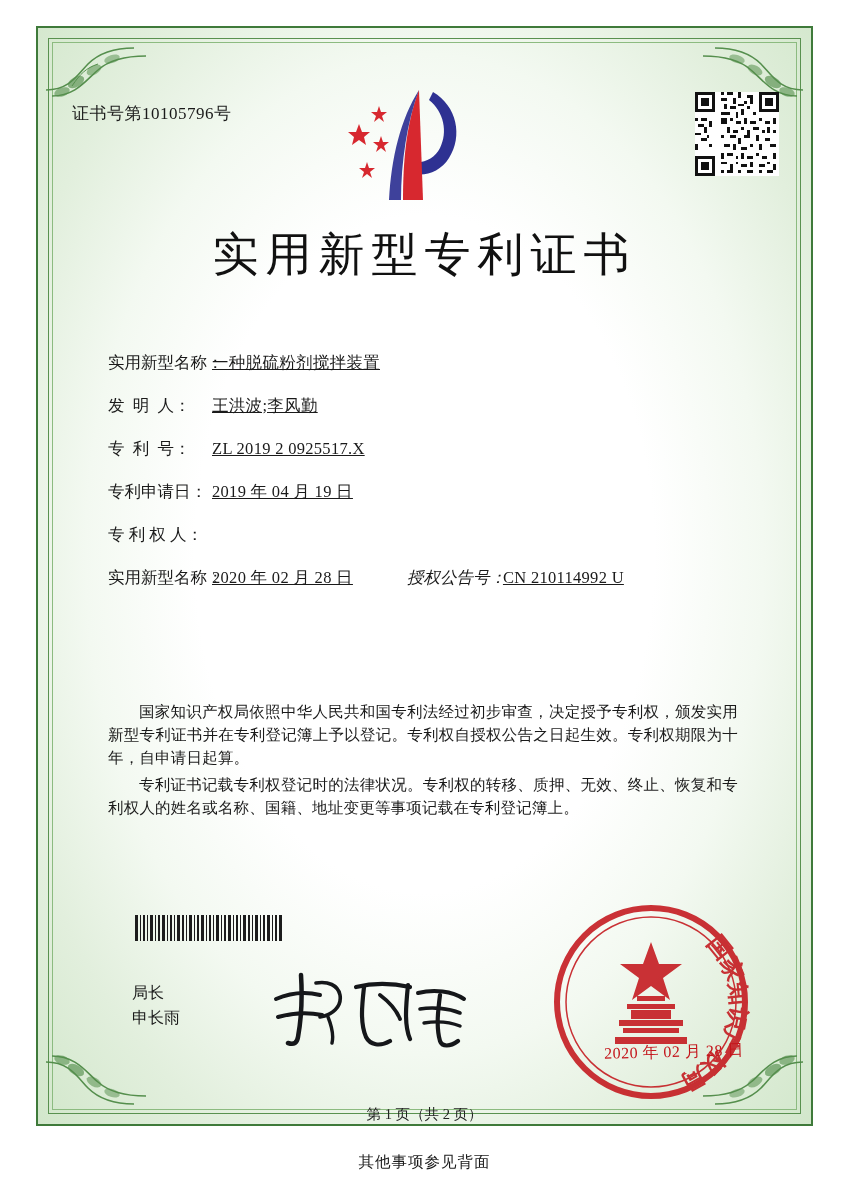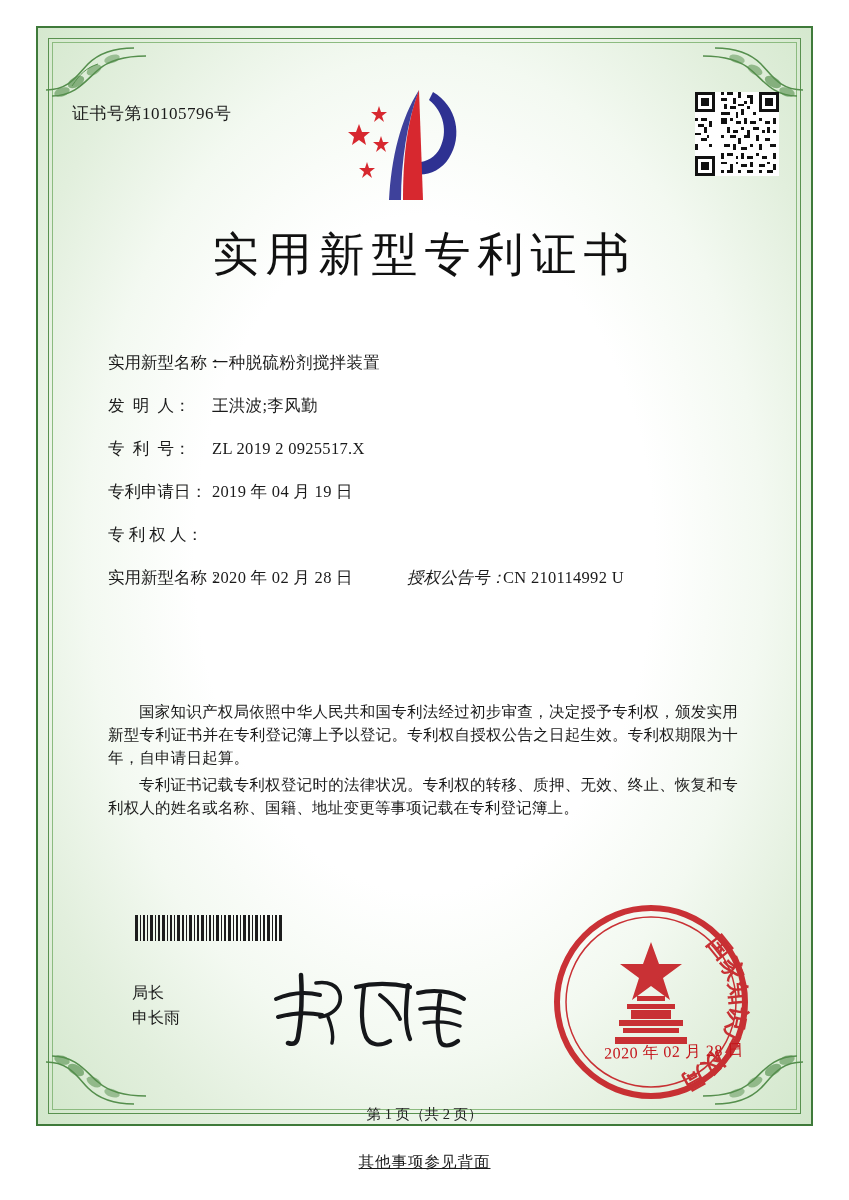--- a/index.html
+++ b/index.html
@@ -115,20 +115,21 @@
   }
   .row .label {
     width: 104px;
     flex: 0 0 104px;
     white-space: pre;
     letter-spacing: 0px;
   }
   .row .value {
     flex: 1 1 auto;
     letter-spacing: .3px;
+    text-decoration: underline;
   }
   .row.split .value {
     flex: 0 0 auto;
   }
   .row .label2 {
     width: 96px;
     margin-left: 54px;
     flex: 0 0 auto;
     white-space: pre;
     font-style: italic;
@@ -208,21 +209,20 @@
   }
 
   .footnote {
     position: absolute;
     left: 0; right: 0;
     top: 1152px;
     text-align: center;
     font-size: 15.5px;
     color: #1a1a1a;
     letter-spacing: 1px;
-    text-decoration: underline;
   }
 </style>
 </head>
 <body>
 
 <div class="page">
 
   <div class="cert-frame">
     <div class="inner-rule"></div>
     <div class="inner-rule2"></div>

